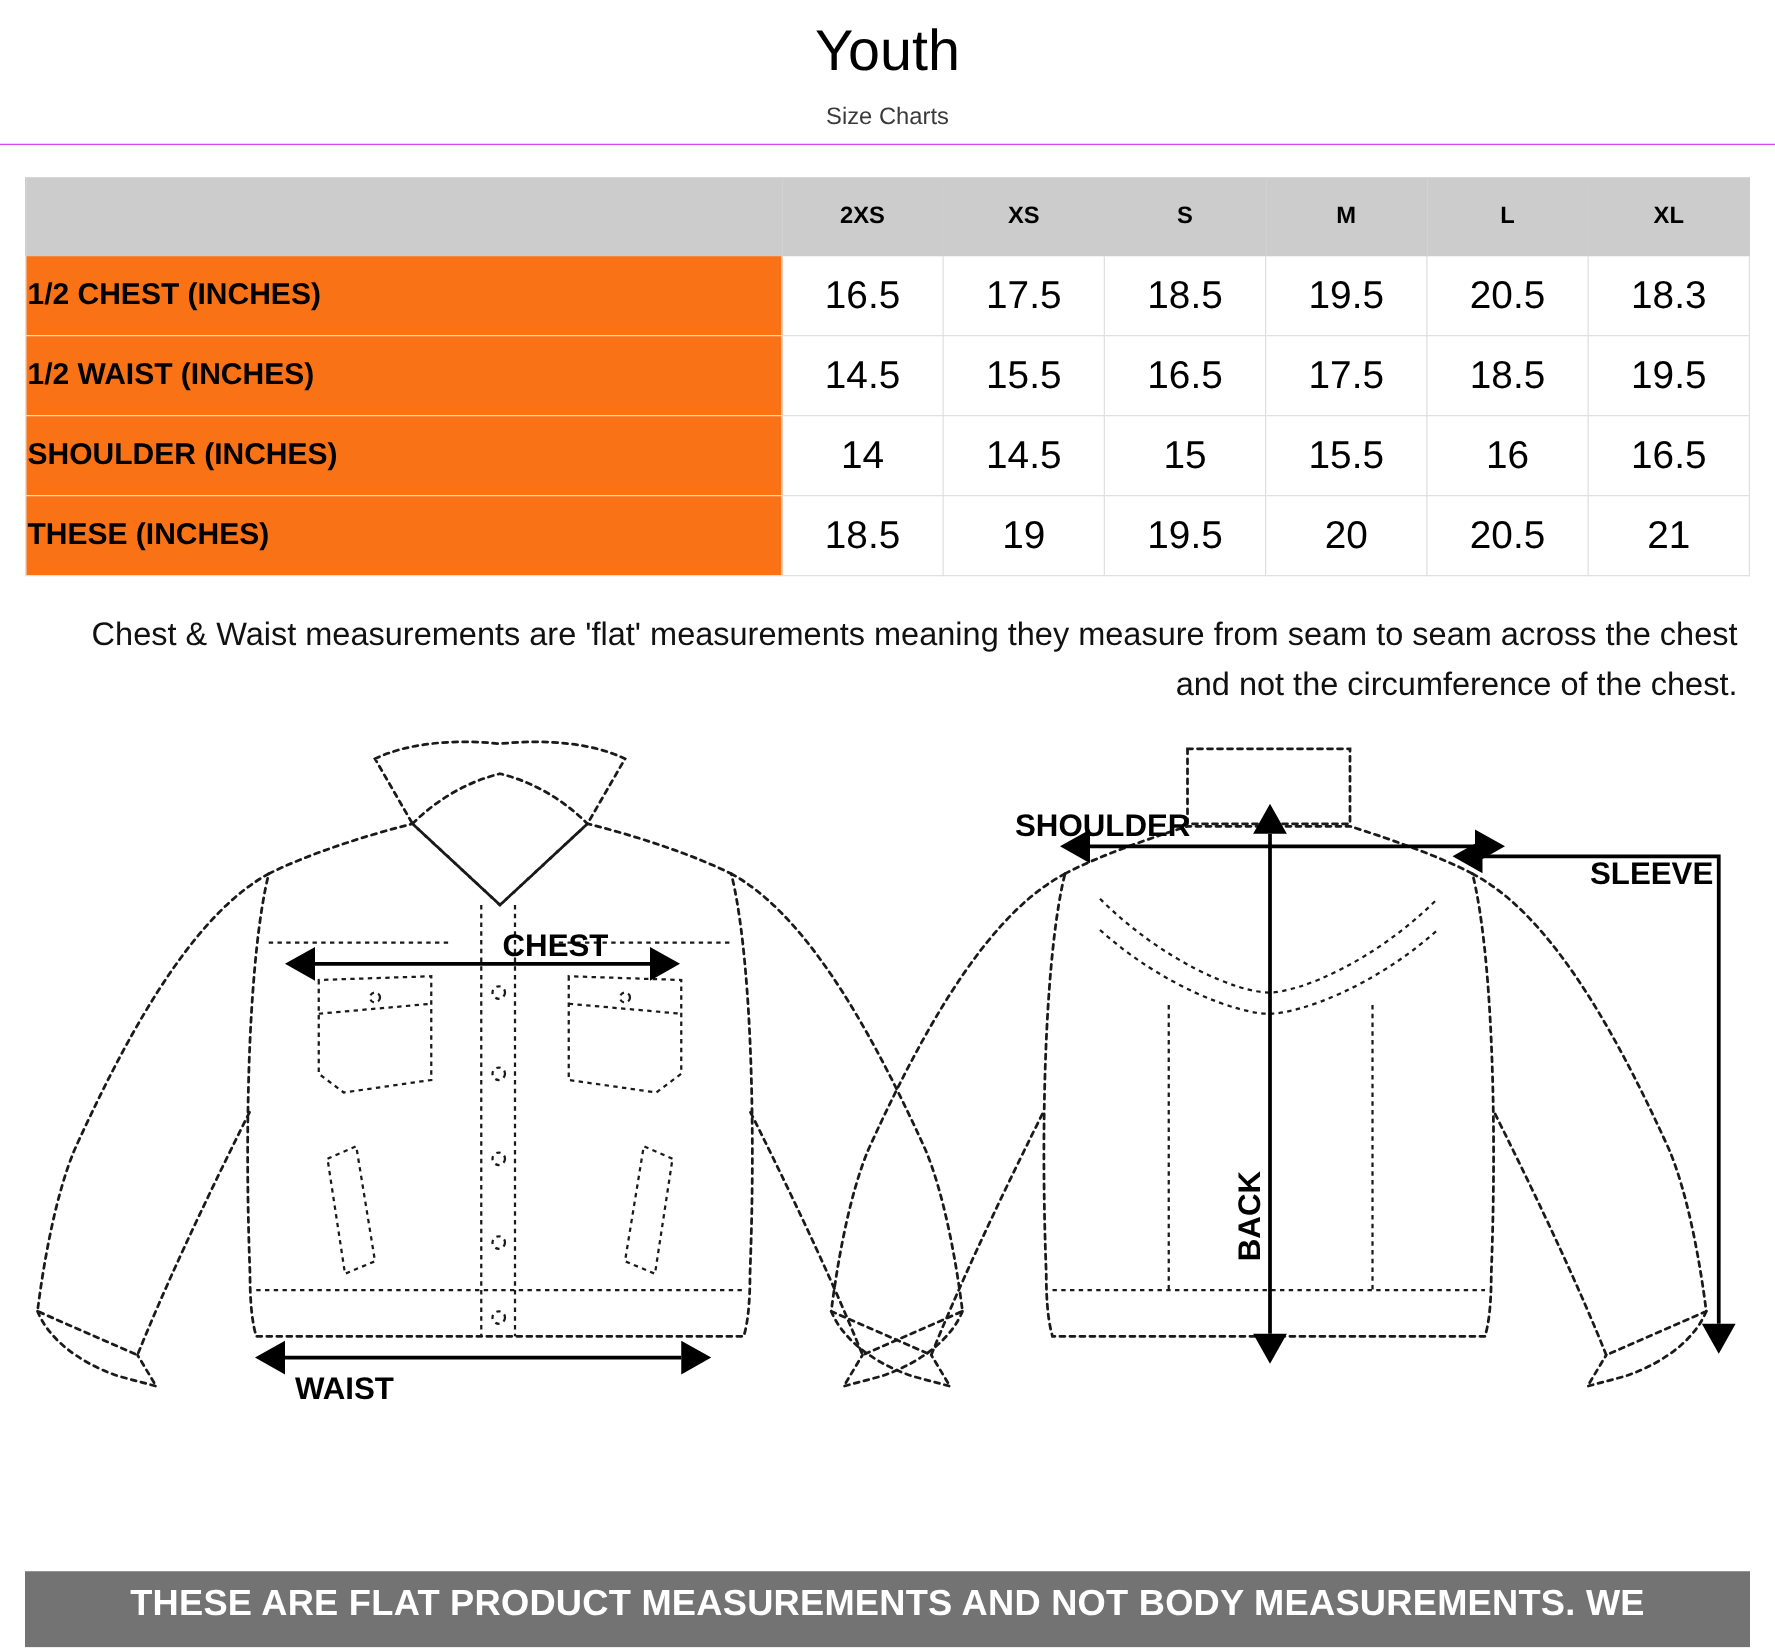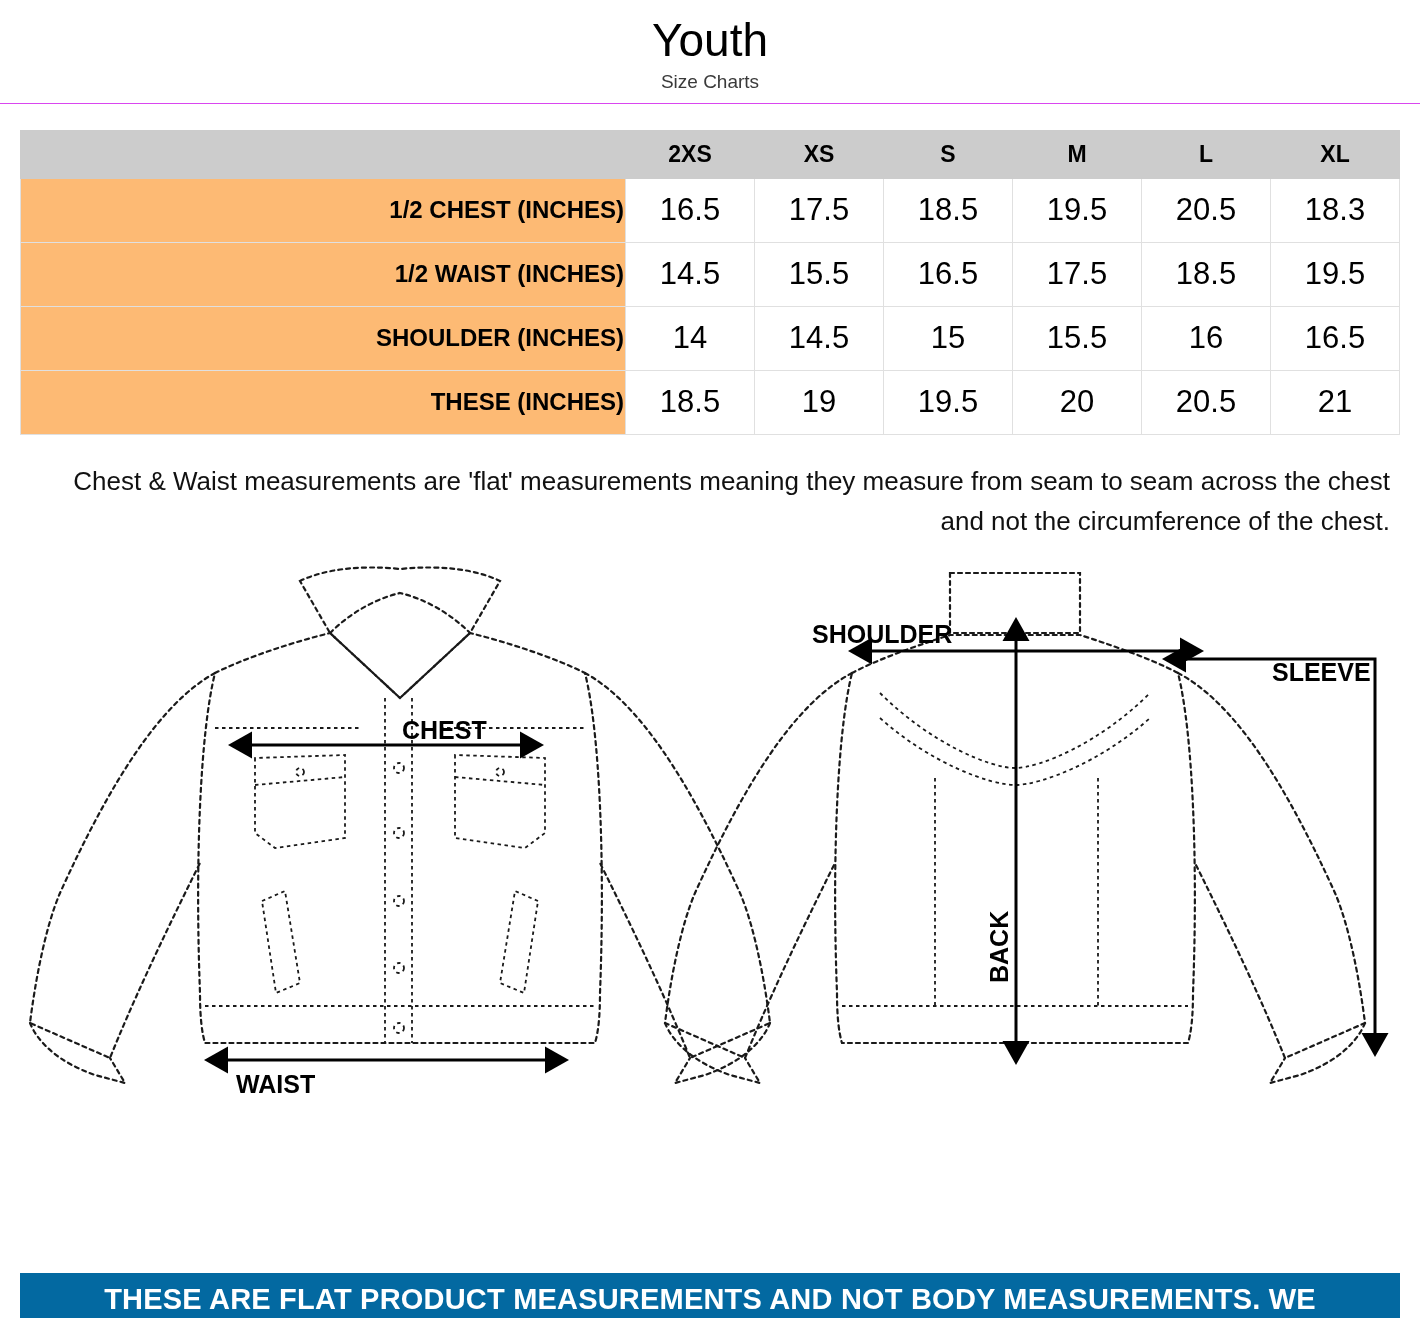--- a/index.html
+++ b/index.html
@@ -29,21 +29,21 @@
     font-size: 46px;
     font-weight: 400;
     line-height: 1.15;
     letter-spacing: 0px;
     color: #000;
   }
   .header-subtitle {
     font-size: 19px;
     font-weight: 400;
     color: #3a3a3a;
-    margin-top: 4px;
+    margin-top: 16px;
   }
 
   
   .table-wrap {
     padding: 26px 20px 0 20px;
   }
   table.size-table {
     width: 1380px;
     border-collapse: collapse;
     table-layout: fixed;
@@ -52,33 +52,33 @@
   table.size-table td {
     border: 1px solid #e0e0e0;
     height: 64px;
     font-size: 31px;
     text-align: center;
     vertical-align: middle;
   }
   table.size-table thead th {
     background: #cccccc;
     font-weight: bold;
-    font-size: 23px;
-    height: 48px;
+    font-size: 19px;
+    height: 62px;
     border-color: #cccccc;
   }
   table.size-table thead th.corner {
     background: #cccccc;
     border-color: #cccccc;
   }
   table.size-table tbody th.rowlabel {
-    text-align: right;
+    text-align: left;
     font-weight: bold;
     font-size: 24px;
-    background: #fdba74;
+    background: #f97316;
     border-left: 1px solid #e0e0e0;
   }
   col.label-col { width: 605px; }
   col.size-col  { width: 129px; }
 
   
   .note {
     margin: 26px auto 0 auto;
     width: 1380px;
     text-align: right;
@@ -96,27 +96,27 @@
     position: relative;
   }
   .diagram svg { display: block; }
 
   
   .banner {
     position: absolute;
     left: 20px;
     right: 20px;
     bottom: 0;
-    background: #0369a1;
+    background: #737373;
     color: #fff;
     text-align: center;
     font-size: 29px;
     font-weight: bold;
     letter-spacing: 0.2px;
-    padding: 10px 6px 2px 6px;
+    padding: 10px 6px 18px 6px;
     overflow: hidden;
     white-space: nowrap;
   }
 </style>
 </head>
 <body>
 
 <div class="page">
 
   <div class="header">

